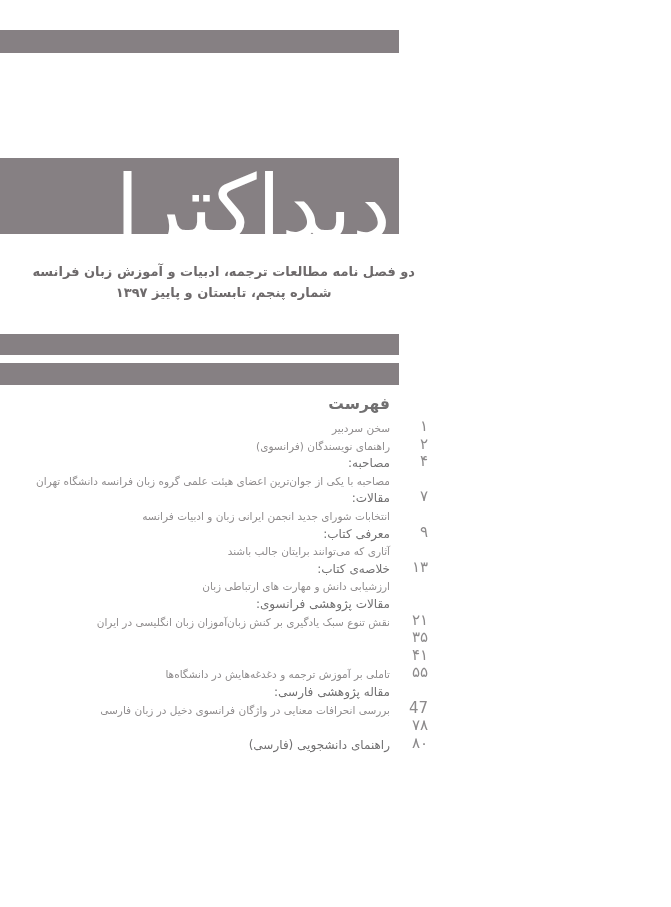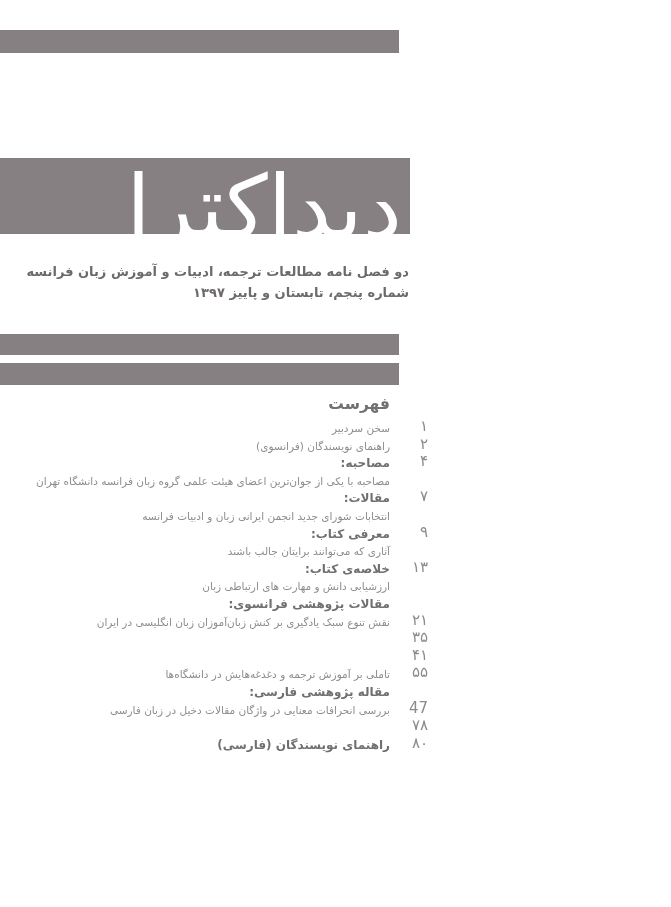--- a/index.html
+++ b/index.html
@@ -9,32 +9,31 @@
     font-family:"DejaVu Sans",sans-serif;
   }
   .bar{position:absolute;left:0;width:399px;background:var(--c-bar,#868083);}
   #top-bar{top:30px;height:23px;}
   #divider-1{top:334px;height:21px;}
   #divider-2{top:363px;height:22px;}
 
   #masthead{
     position:absolute;left:0;top:158px;width:399px;height:76px;
     background:var(--c-block,#868083);
-    padding-left:11px;
   }
   #journal-title{
     position:absolute;top:0;right:8px;
     direction:rtl;
     font-size:88px;line-height:99px;white-space:nowrap;
     color:var(--c-title,#ffffff);
   }
 
   #subtitle{
-    position:absolute;top:262px;right:262px;
-    direction:rtl;text-align:right;
+    position:absolute;top:262px;right:256px;
+    direction:rtl;text-align:center;
     font-weight:bold;font-size:13px;line-height:20.5px;
     color:var(--c-subtitle,#6e6a6b);
     white-space:nowrap;
   }
 
   #toc{
     position:absolute;top:394px;right:243px;width:430px;
     direction:rtl;text-align:right;
   }
   #toc-heading{
@@ -45,21 +44,21 @@
   .toc-row{
     position:relative;height:17.6px;line-height:17.6px;
     padding-right:38px;white-space:nowrap;
   }
   .toc-row .toc-num{
     position:absolute;right:0;top:0;width:34px;
     line-height:17.6px;text-align:right;
     font-size:15px;color:var(--c-number,#8c8a8b);
   }
   .toc-row.t-item .toc-text{font-size:10.5px;color:var(--c-item,#8f8c8d);text-align:right;}
-  .toc-row.t-head .toc-text{font-size:12px;font-weight:bold;color:var(--c-heading,#717071);}
+  .toc-row.t-head .toc-text{font-size:12px;font-weight:normal;color:var(--c-heading,#717071);}
 </style>
 </head>
 <body>
 
 <div class="bar" id="top-bar"></div>
 
 <div id="masthead">
   <div id="journal-title">دیداکترا</div>
 </div>
 
@@ -83,17 +82,17 @@
       <div class="toc-row t-head"><span class="toc-num">۹</span><span class="toc-text">معرفی کتاب:</span></div>
       <div class="toc-row t-item"><span class="toc-num"></span><span class="toc-text">آثاری که می‌توانند برایتان جالب باشند</span></div>
       <div class="toc-row t-head"><span class="toc-num">۱۳</span><span class="toc-text">خلاصه‌ی کتاب:</span></div>
       <div class="toc-row t-item"><span class="toc-num"></span><span class="toc-text">ارزشیابی دانش و مهارت های ارتباطی زبان</span></div>
       <div class="toc-row t-head"><span class="toc-num"></span><span class="toc-text">مقالات پژوهشی فرانسوی:</span></div>
       <div class="toc-row t-item"><span class="toc-num">۲۱</span><span class="toc-text">نقش تنوع سبک یادگیری بر کنش زبان‌آموزان زبان انگلیسی در ایران</span></div>
       <div class="toc-row t-item"><span class="toc-num">۳۵</span></div>
       <div class="toc-row t-item"><span class="toc-num">۴۱</span></div>
       <div class="toc-row t-item"><span class="toc-num">۵۵</span><span class="toc-text">تاملی بر آموزش ترجمه و دغدغه‌هایش در دانشگاه‌ها</span></div>
       <div class="toc-row t-head"><span class="toc-num"></span><span class="toc-text">مقاله پژوهشی فارسی:</span></div>
-      <div class="toc-row t-item"><span class="toc-num">47</span><span class="toc-text">بررسی انحرافات معنایی در واژگان مقالات دخیل در زبان فارسی</span></div>
+      <div class="toc-row t-item"><span class="toc-num">47</span><span class="toc-text">بررسی انحرافات معنایی در واژگان فرانسوی دخیل در زبان فارسی</span></div>
       <div class="toc-row t-head"><span class="toc-num">۷۸</span></div>
-      <div class="toc-row t-head"><span class="toc-num">۸۰</span><span class="toc-text">راهنمای نویسندگان (فارسی)</span></div>
+      <div class="toc-row t-head"><span class="toc-num">۸۰</span><span class="toc-text">راهنمای دانشجویی (فارسی)</span></div>
     </div>
 </div>
 
 </body></html>

